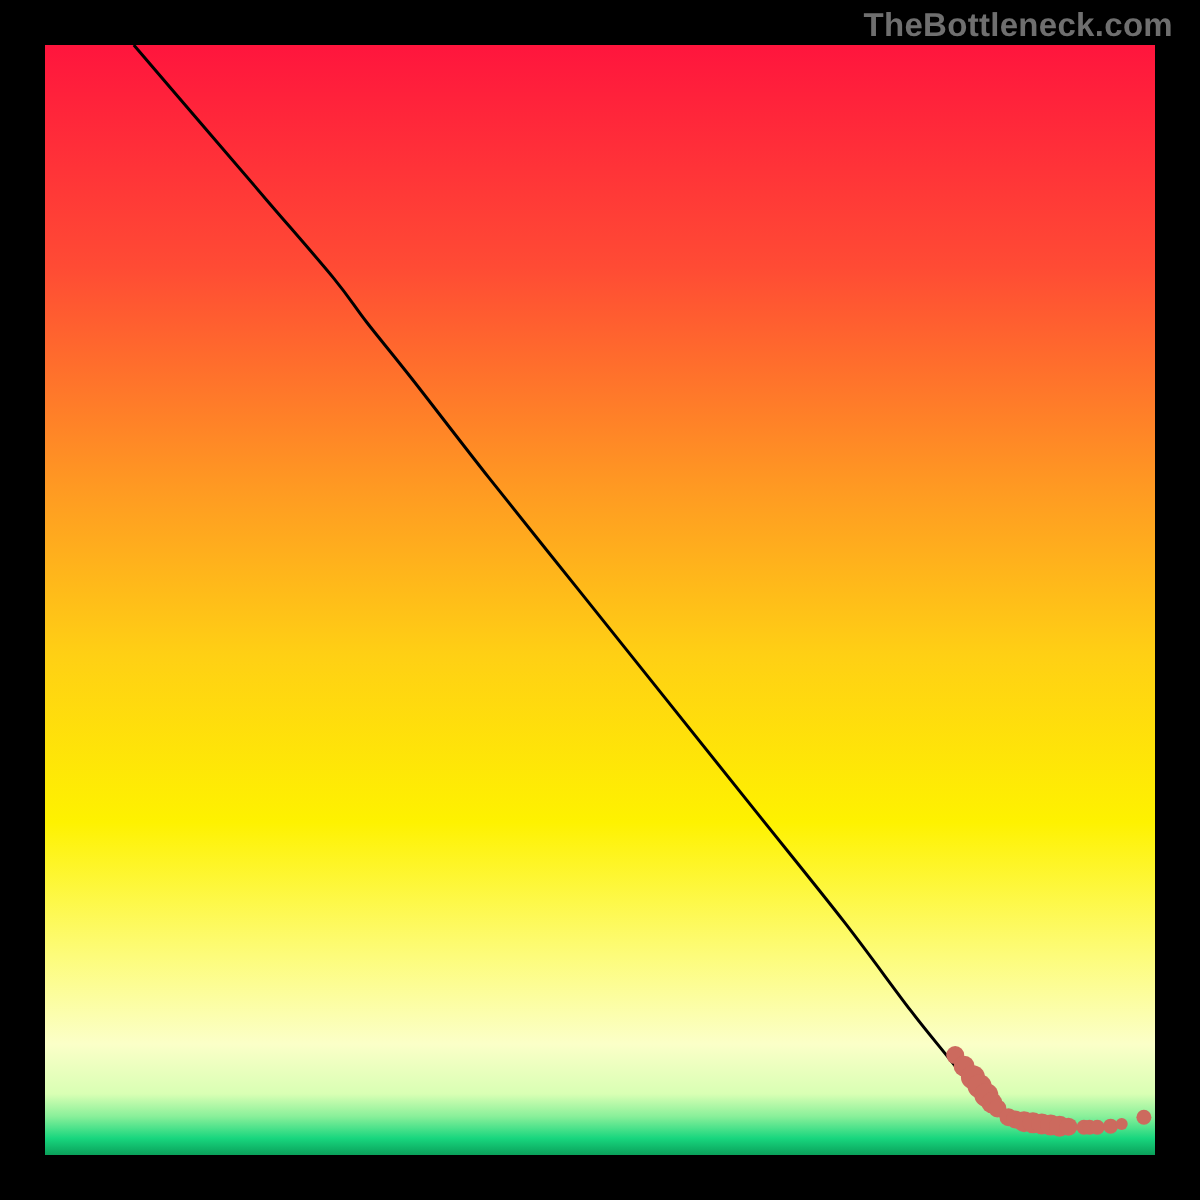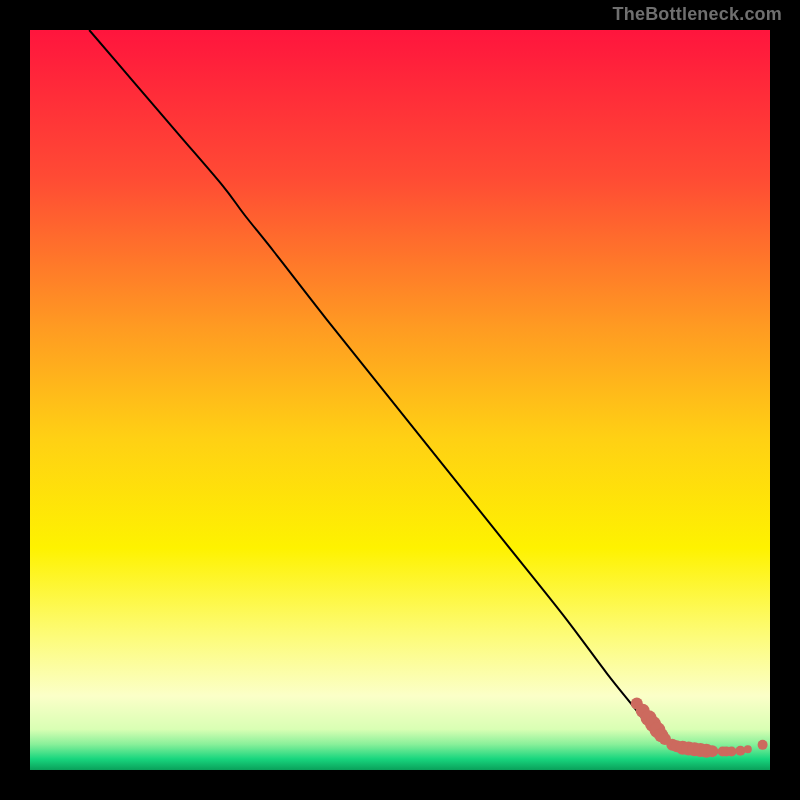--- a/index.html
+++ b/index.html
@@ -14,21 +14,21 @@
   .stage {
     position: relative;
     width: 800px;
     height: 800px;
     background: #000;
   }
   .watermark {
     position: absolute;
     top: 4px;
     right: 18px;
-    font-size: 18px;
+    font-size: 22px;
     font-weight: 600;
     color: #6f6f6f;
     letter-spacing: 0.2px;
     z-index: 10;
   }
   .plot {
     position: absolute;
     left: 30px;
     top: 30px;
     width: 740px;

